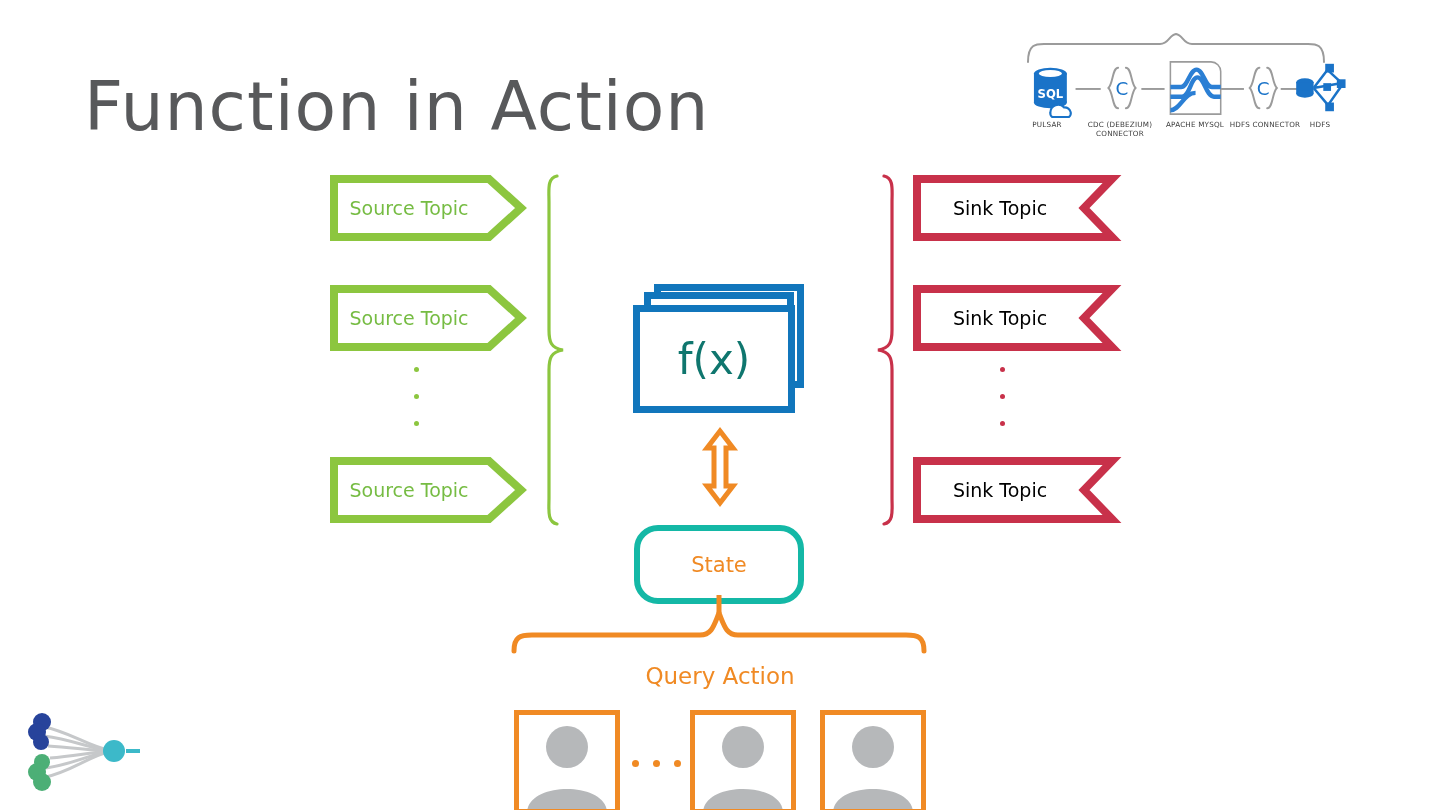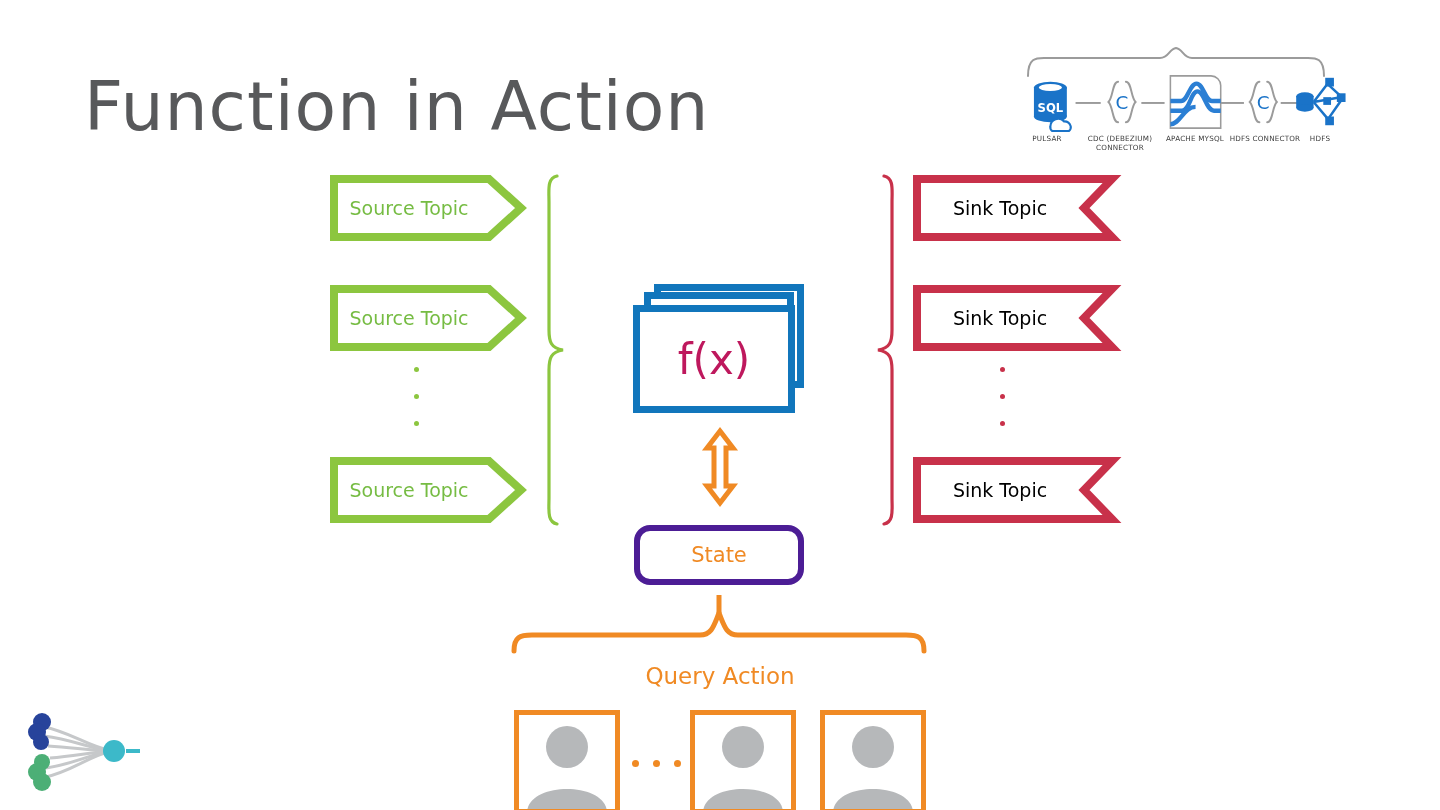--- a/index.html
+++ b/index.html
@@ -11,21 +11,21 @@
 
   
   .title{
     position:absolute;left:84px;top:62px;
     font-family:"DejaVu Sans", sans-serif;
     font-size:68px;line-height:90px;font-weight:400;
     color:#58595b;letter-spacing:1px;white-space:nowrap;
   }
 
   
-  .pipeline{position:absolute;left:1012px;top:46px;width:340px;height:110px;}
+  .pipeline{position:absolute;left:1012px;top:32px;width:340px;height:110px;}
   .pipe-brace{position:absolute;left:14px;top:0px;width:300px;height:32px;}
   .pipe-row{position:absolute;left:0;top:26px;width:340px;height:60px;}
   .pipe-label{
     position:absolute;top:0;width:110px;left:0;
     font-family:"DejaVu Sans", sans-serif;
     font-size:7.2px;line-height:9px;color:#3b3b3b;text-align:center;
     letter-spacing:.2px;
   }
   .pipe-labels{position:absolute;left:0;top:88px;width:340px;height:22px;}
 
@@ -54,27 +54,27 @@
   
   .fx-wrap{position:absolute;left:630px;top:284px;width:180px;height:134px;}
   .fx-box{position:absolute;border:7px solid #1176bc;background:#ffffff;box-sizing:border-box;}
   .fx-b3{left:24px;top:0px;width:150px;height:104px;}
   .fx-b2{left:14px;top:8px;width:150px;height:104px;}
   .fx-b1{left:3px;top:21px;width:162px;height:108px;}
   .fx-text{
     position:absolute;left:3px;top:21px;width:162px;height:108px;
     display:flex;align-items:center;justify-content:center;
     font-family:"DejaVu Sans", sans-serif;
-    font-size:42px;color:#be185d;
+    font-size:42px;color:#0f766e;
   }
 
   
   .state-box{
-    position:absolute;left:634px;top:525px;width:170px;height:60px;
-    border:6px solid #4c1d95;border-radius:16px;background:#fff;
+    position:absolute;left:634px;top:525px;width:170px;height:79px;
+    border:6px solid #14b8a6;border-radius:24px;background:#fff;
     display:flex;align-items:center;justify-content:center;box-sizing:border-box;
     font-family:"DejaVu Sans", sans-serif;font-size:21px;color:#f08a24;
   }
   .query-label{
     position:absolute;left:560px;top:663px;width:320px;text-align:center;
     font-family:"DejaVu Sans", sans-serif;font-size:23px;color:#f08a24;
   }
 
   
   .user-box{position:absolute;width:106px;height:104px;border:5px solid #f08a24;

